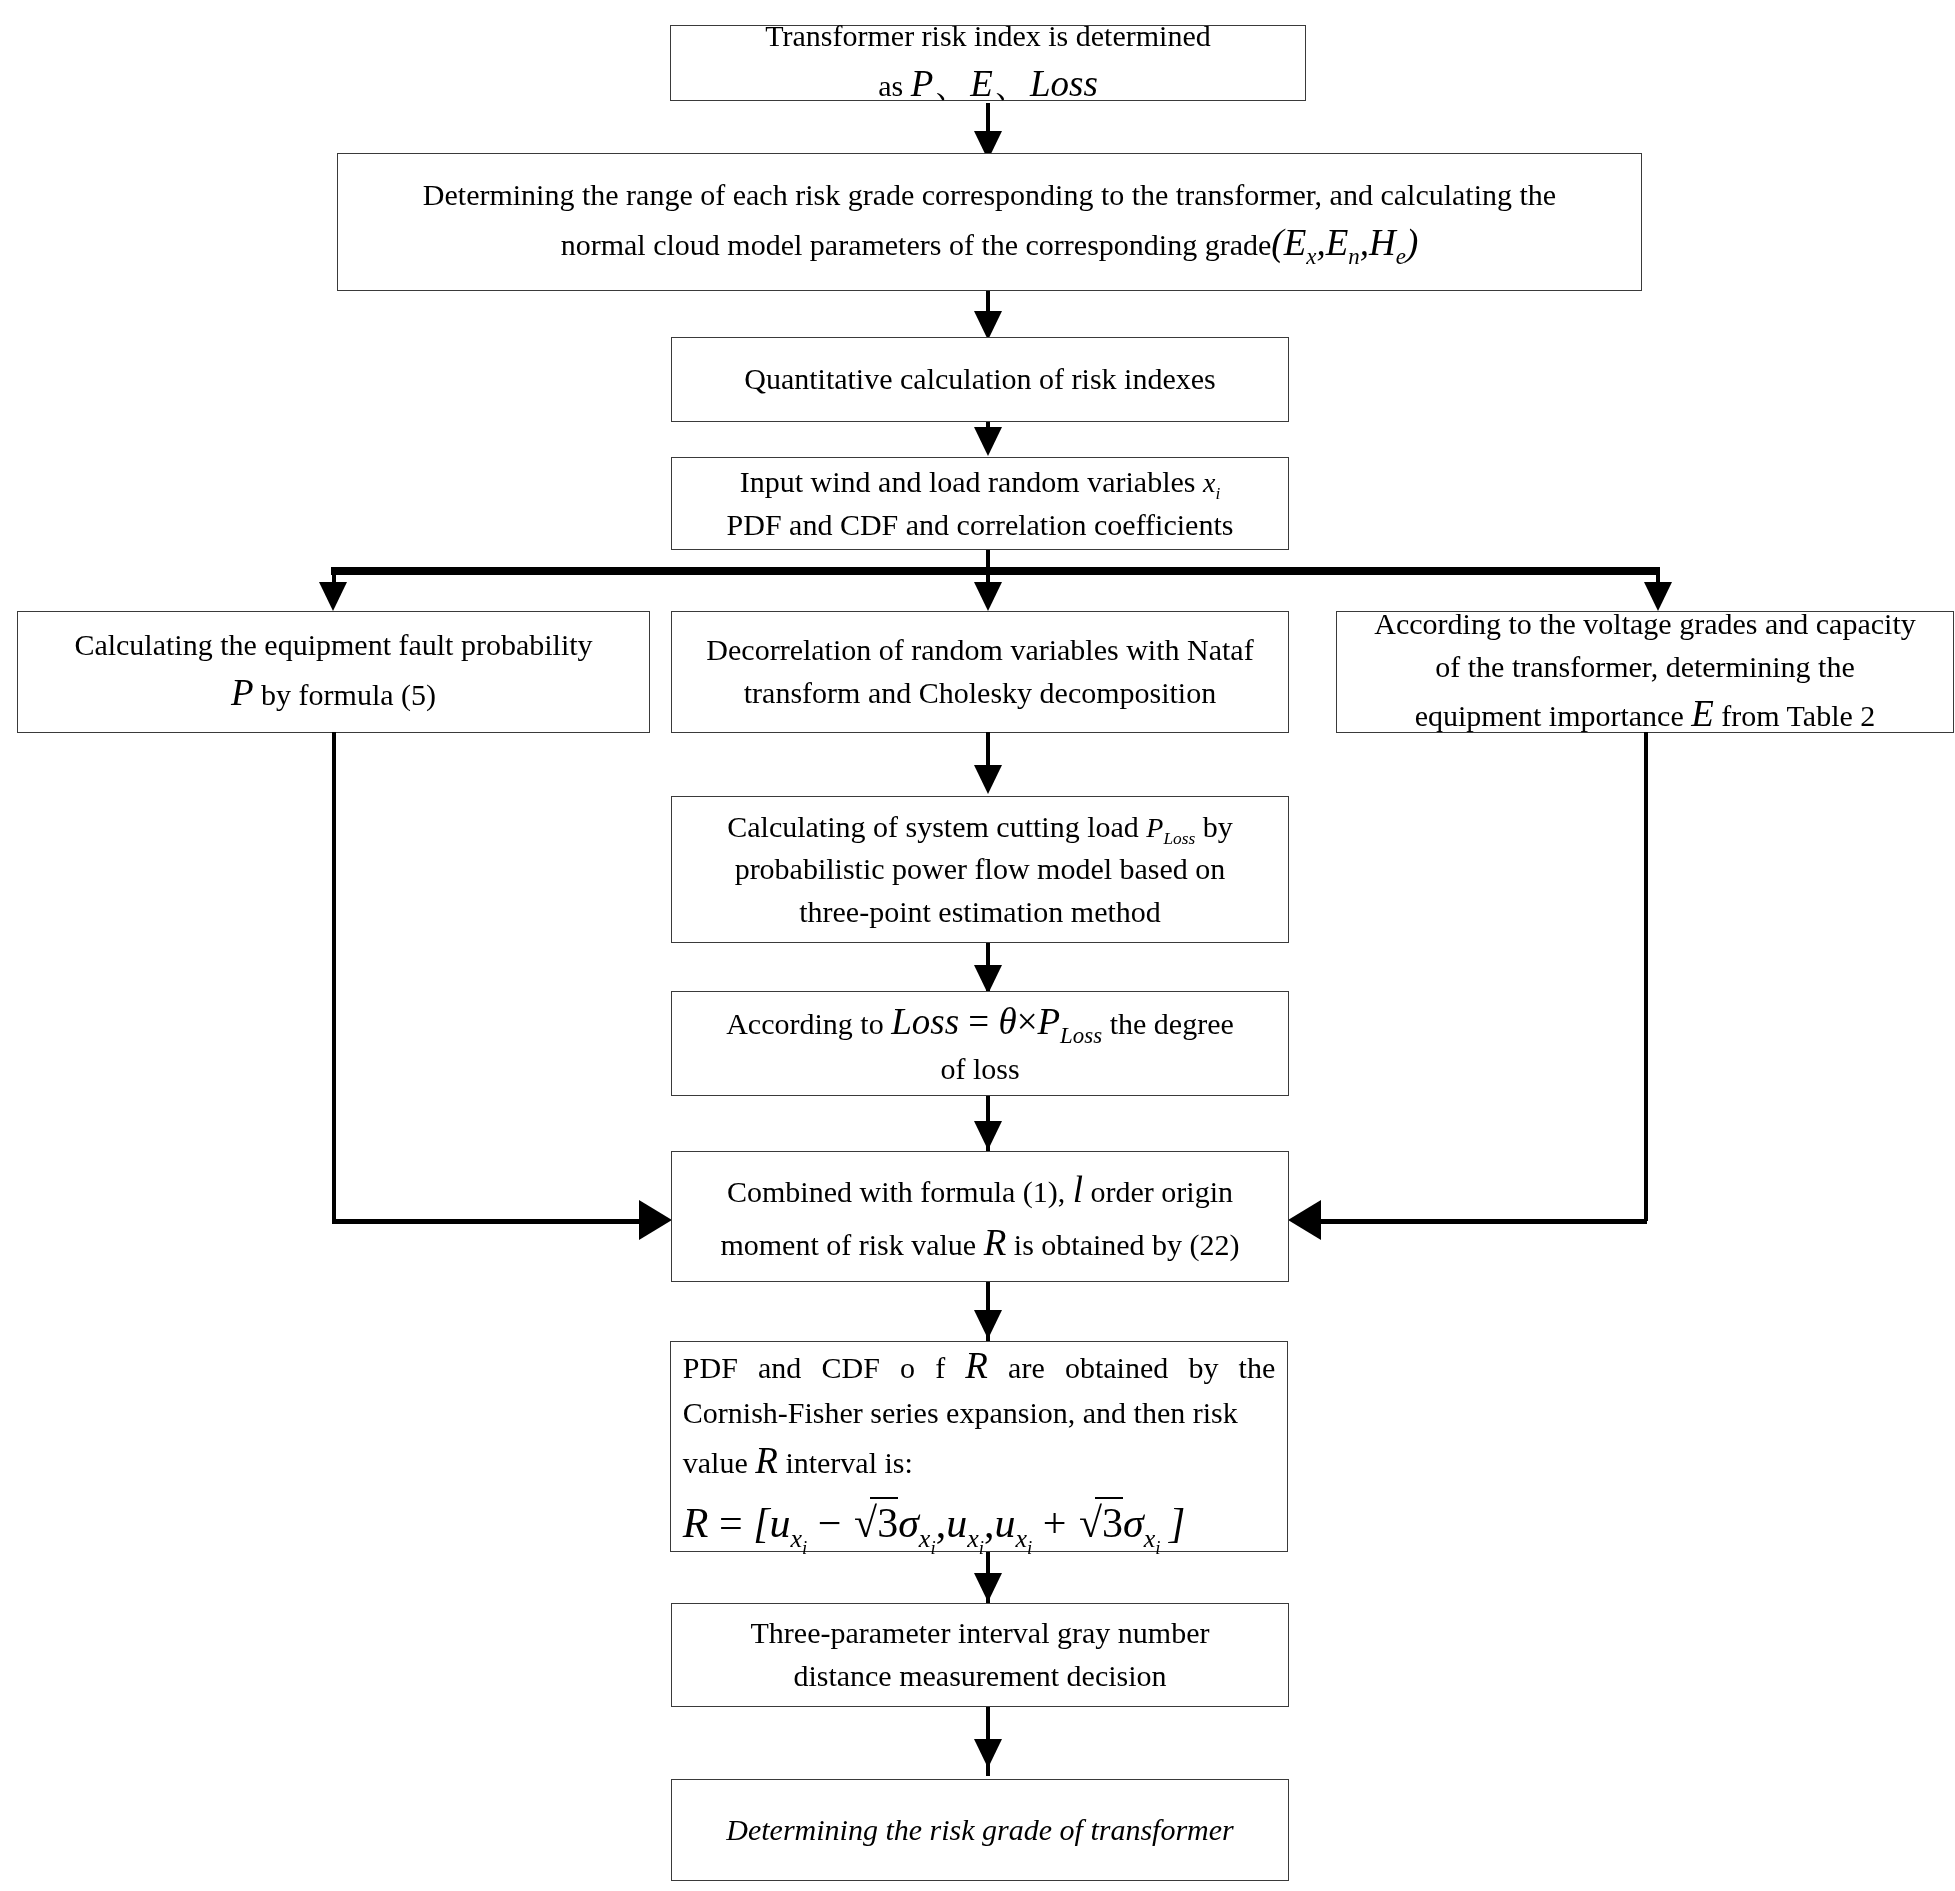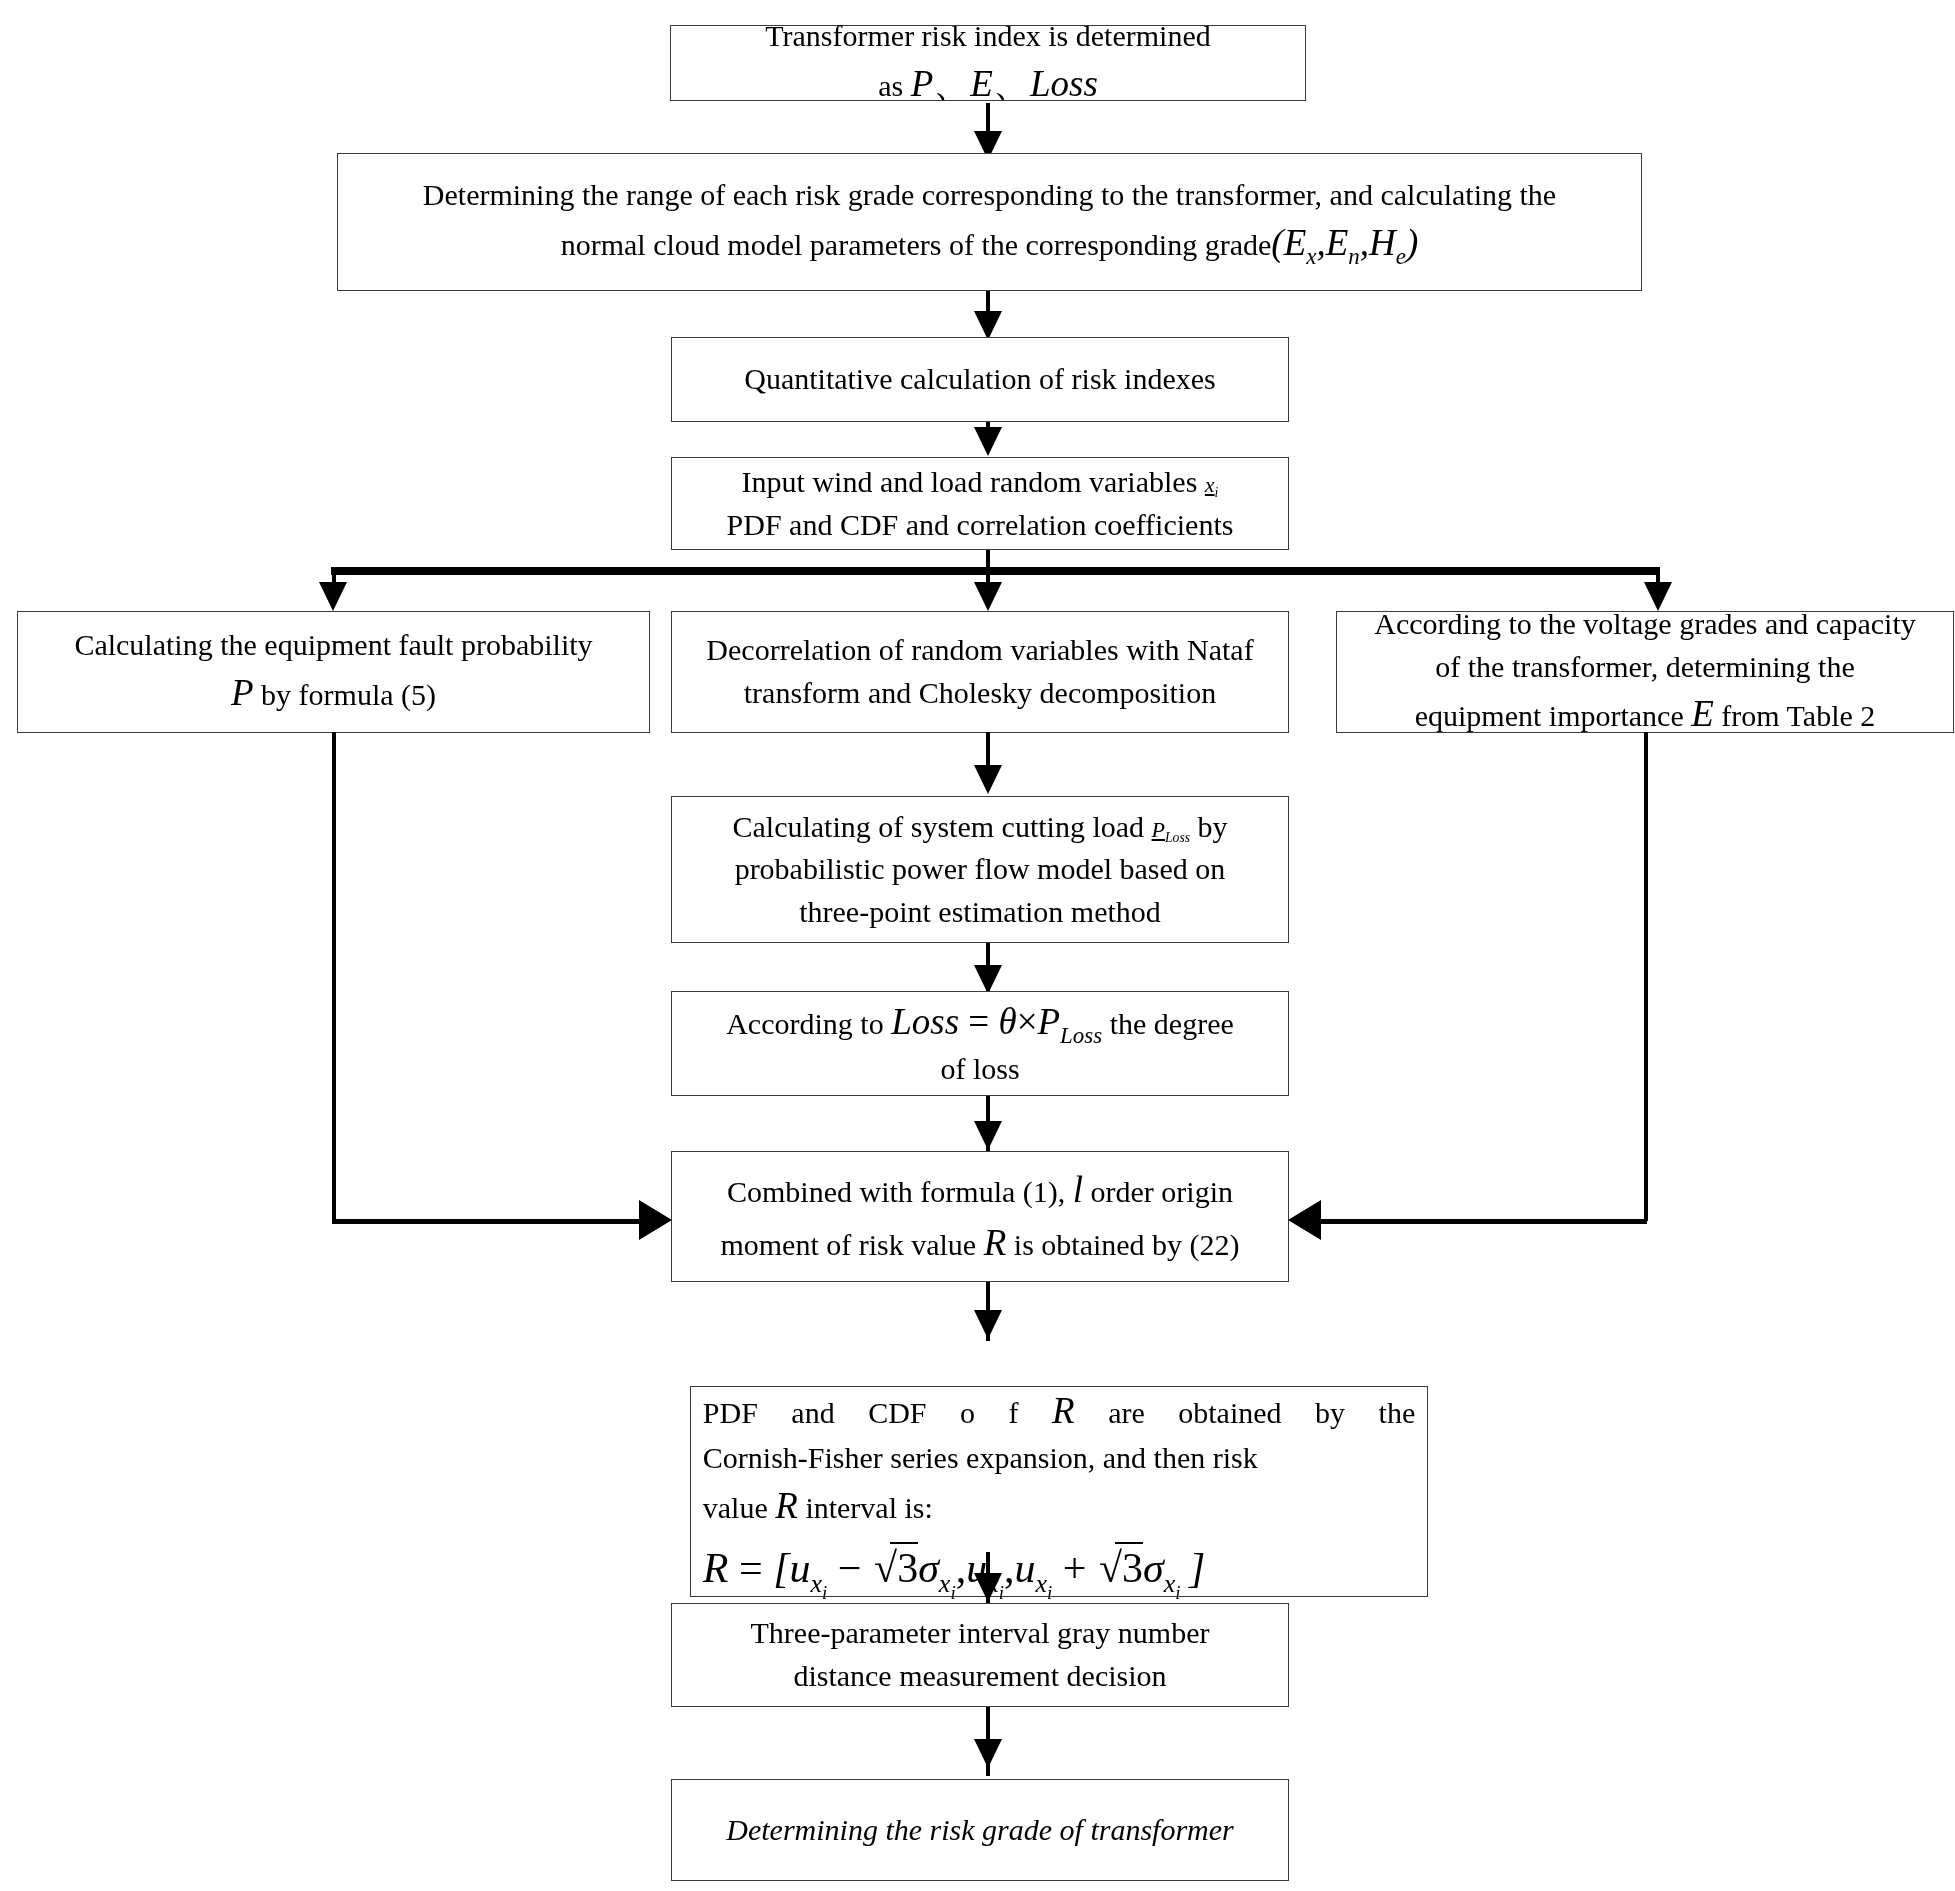--- a/index.html
+++ b/index.html
@@ -17,21 +17,21 @@
   .arr-down{position:absolute;width:0;height:0;
       border-left:14px solid transparent;border-right:14px solid transparent;
       border-top:29px solid #000;}
   .arr-right{position:absolute;width:0;height:0;
       border-top:20px solid transparent;border-bottom:20px solid transparent;
       border-left:33px solid #000;}
   .arr-left{position:absolute;width:0;height:0;
       border-top:20px solid transparent;border-bottom:20px solid transparent;
       border-right:33px solid #000;}
   .mbig{font-style:italic;font-size:37px;}
-  .msym{font-style:italic;font-size:22px;text-decoration:underline;}
+  .msym{font-style:italic;font-size:28px;}
   sub{font-size:0.62em;font-style:italic;vertical-align:-0.38em;line-height:0;}
   sub sub{font-size:0.72em;}
   .sqrt{display:inline-block;position:relative;padding-left:2.1px;}
   .sqrt .rad{font-size:1.0em;}
   .sqrt .bar{position:absolute;left:18px;right:0;top:3.2px;height:2.1px;background:#000;}
   .fml{font-size:42px;font-style:italic;display:block;margin-top:6.4px;white-space:nowrap;}
   .nbr{font-style:normal;}
 </style>
 </head>
 <body>
@@ -161,21 +161,21 @@
       </div>
       <div>
         <span>moment of risk value </span><span class="mbig"><i>R</i></span><span> is obtained by (22)</span>
       </div>
     </div>
   </div>
 
   <div class="ln vline" style="left:986px;top:1282px;height:59px;"></div>
   <div class="arr-down" style="left:974px;top:1310px;"></div>
 
-  <div class="box" style="left:690px;top:1341px;width:738px;height:211px;margin-top:45px;">
+  <div class="box" style="left:670px;top:1341px;width:618px;height:211px;">
     <div class="inner" style="text-align:left;">
       <div class="just" style="text-align:justify;text-align-last:justify;">
         <span>PDF  and  CDF  o f </span><span class="mbig"><i>R</i></span><span> are  obtained  by  the</span>
       </div>
       <div style="text-align:left;">Cornish-Fisher series expansion, and then risk</div>
       <div style="text-align:left;">
         <span>value </span><span class="mbig"><i>R</i></span><span> interval is:</span>
       </div>
       <div class="fml" style="text-align:left;">
         <i>R</i><span class="nbr"> = </span>[<i>u</i><sub>x<sub>i</sub></sub> <span class="nbr">−</span> <span class="sqrt"><span class="rad">√</span><span class="bar"></span><span class="nbr">3</span></span><i>σ</i><sub>x<sub>i</sub></sub><span class="nbr">,</span><i>u</i><sub>x<sub>i</sub></sub><span class="nbr">,</span><i>u</i><sub>x<sub>i</sub></sub> <span class="nbr">+</span> <span class="sqrt"><span class="rad">√</span><span class="bar"></span><span class="nbr">3</span></span><i>σ</i><sub>x<sub>i</sub></sub> ]

